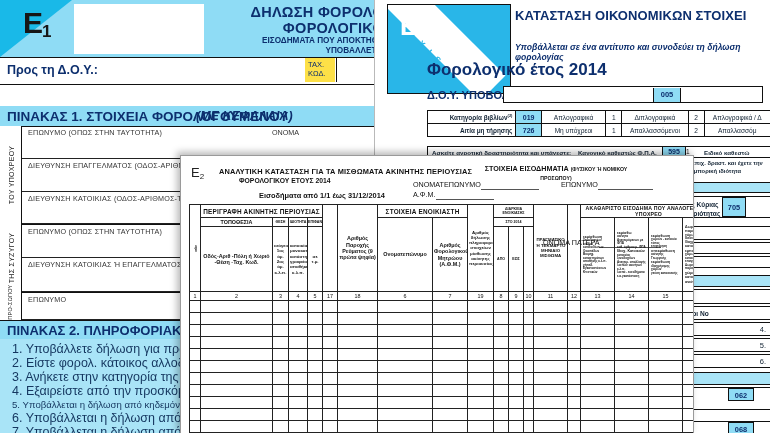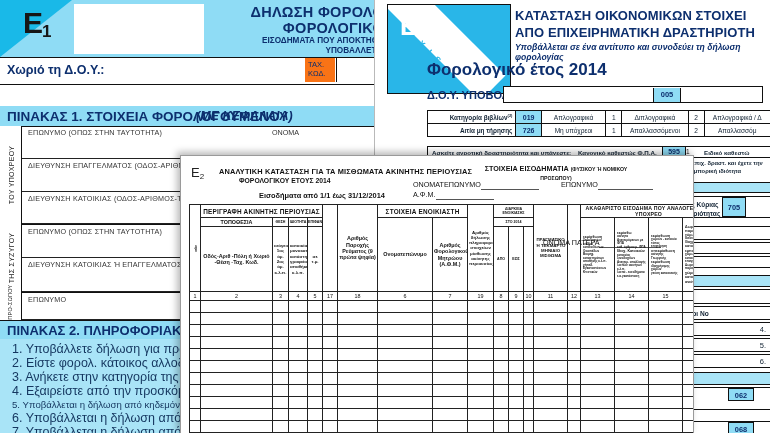--- a/index.html
+++ b/index.html
@@ -17,21 +17,21 @@
   #e1 .e1mark sub{font-size:17px;font-weight:bold;vertical-align:baseline;position:relative;top:4px;}
   #e1 .whitebox{position:absolute;left:74px;top:4px;width:130px;height:50px;background:#fff;}
   #e1 .hdr1{position:absolute;right:8px;top:4px;text-align:right;font-size:14.5px;
             font-weight:bold;color:#0d2f6e;line-height:1.12;letter-spacing:.3px;}
   #e1 .hdr2{position:absolute;right:8px;top:36px;text-align:right;font-size:8.2px;
             font-weight:bold;color:#0d2f6e;line-height:1.25;}
 
   #e1 .rowdoy{position:absolute;left:0;top:57px;width:392px;height:26px;background:#fff;
               border-top:1.6px solid #111;border-bottom:1.6px solid #111;}
   #e1 .rowdoy .lbl{position:absolute;left:7px;top:5px;font-size:12.5px;font-weight:bold;color:#0d2f6e;}
-  #e1 .taxkod{position:absolute;left:305px;top:0;width:30px;height:24px;background:#f97316;
+  #e1 .taxkod{position:absolute;left:305px;top:0;width:30px;height:24px;background:#fde047;
               font-size:7.5px;color:#0d2f6e;line-height:1.15;padding:3px 0 0 3px;box-sizing:border-box;}
   #e1 .taxbox{position:absolute;left:336px;top:0;width:56px;height:24px;background:#fff;border-left:1.2px solid #111;}
 
   #e1 .rowprev{position:absolute;left:0;top:84px;width:392px;height:21px;border-bottom:1.6px solid #111;}
   #e1 .rowprev .lbl{position:absolute;left:7px;top:3px;font-size:12.5px;font-weight:bold;color:#0d2f6e;}
 
   #e1 .pinakas1{position:absolute;left:0;top:106px;width:392px;height:20px;background:#8fdcf5;
                 border-bottom:1.6px solid #111;}
   #e1 .pinakas1 .t1{position:absolute;left:7px;top:2.5px;font-size:13.5px;font-weight:bold;color:#0d2f6e;}
   #e1 .pinakas1 .t2{position:absolute;left:196px;top:3px;font-size:12.5px;font-weight:bold;font-style:italic;color:#0d2f6e;}
@@ -142,21 +142,21 @@
   <div class="hdr1">
     <div>ΔΗΛΩΣΗ ΦΟΡΟΛΟ</div>
     <div>ΦΟΡΟΛΟΓΙΚΟ</div>
   </div>
   <div class="hdr2">
     <div>ΕΙΣΟΔΗΜΑΤΑ ΠΟΥ ΑΠΟΚΤΗΘΗ</div>
     <div>ΥΠΟΒΑΛΛΕΤΑΙ</div>
   </div>
 
   <div class="rowdoy">
-    <div class="lbl">Χωριό τη Δ.Ο.Υ.:</div>
+    <div class="lbl">Προς τη Δ.Ο.Υ.:</div>
     <div class="taxkod">
       <span>ΤΑΧ.</span><br><span>ΚΩΔ.</span>
     </div>
     <div class="taxbox"></div>
   </div>
 
 
   <div class="pinakas1">
     <span class="t1">ΠΙΝΑΚΑΣ 1. ΣΤΟΙΧΕΙΑ ΦΟΡΟΛΟΓΟΥΜΕΝΟΥ</span>
     <span class="t2">(ΜΕ ΚΕΦΑΛΑΙΑ)</span>
@@ -208,21 +208,20 @@
 </div>
 
 <div class="sheet" id="e3">
   <div class="logo">
     <div class="diag"></div>
     <div class="taxis">TAXIS</div>
     <div class="e3t"><span>E</span><sub>3</sub></div>
   </div>
   <div class="title1">
     <div>ΚΑΤΑΣΤΑΣΗ ΟΙΚΟΝΟΜΙΚΩΝ ΣΤΟΙΧΕΙ</div>
-    <div>ΑΠΟ ΕΠΙΧΕΙΡΗΜΑΤΙΚΗ ΔΡΑΣΤΗΡΙΟΤΗ</div>
   </div>
   <div class="title2">Υποβάλλεται σε ένα αντίτυπο και συνοδεύει τη δήλωση φορολογίας</div>
   <div class="year">Φορολογικό έτος 2014</div>
 
   <div class="doyrow">
     <span class="lbl">Δ.Ο.Υ. ΥΠΟΒΟΛΗΣ</span>
     <span class="bx"></span>
     <span class="code">005</span>
   </div>
 

